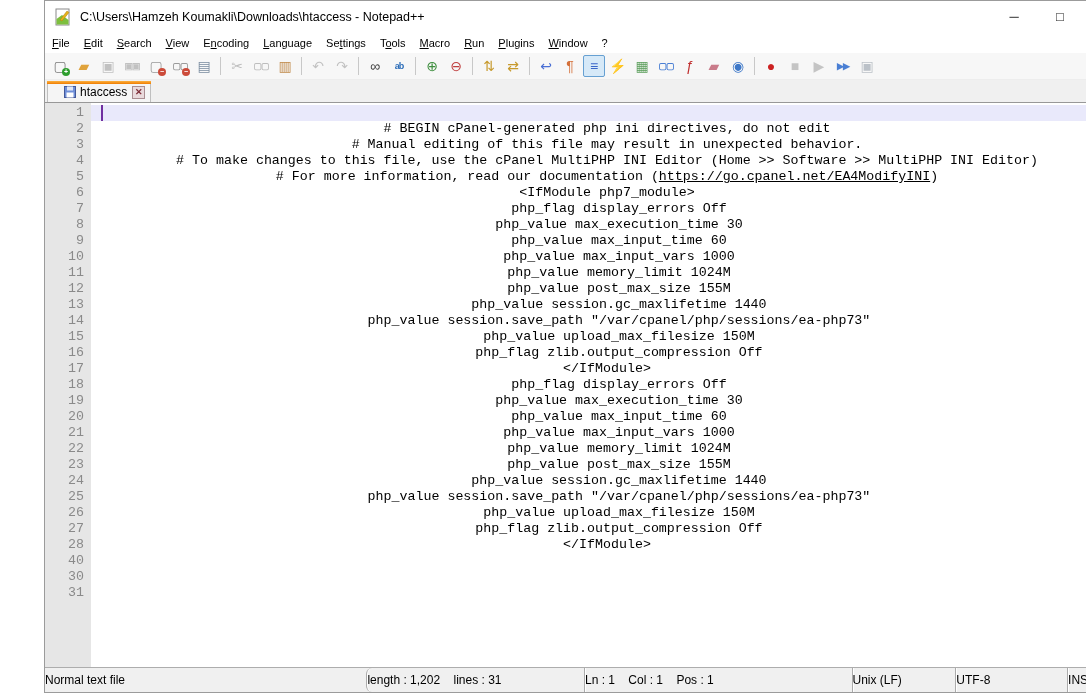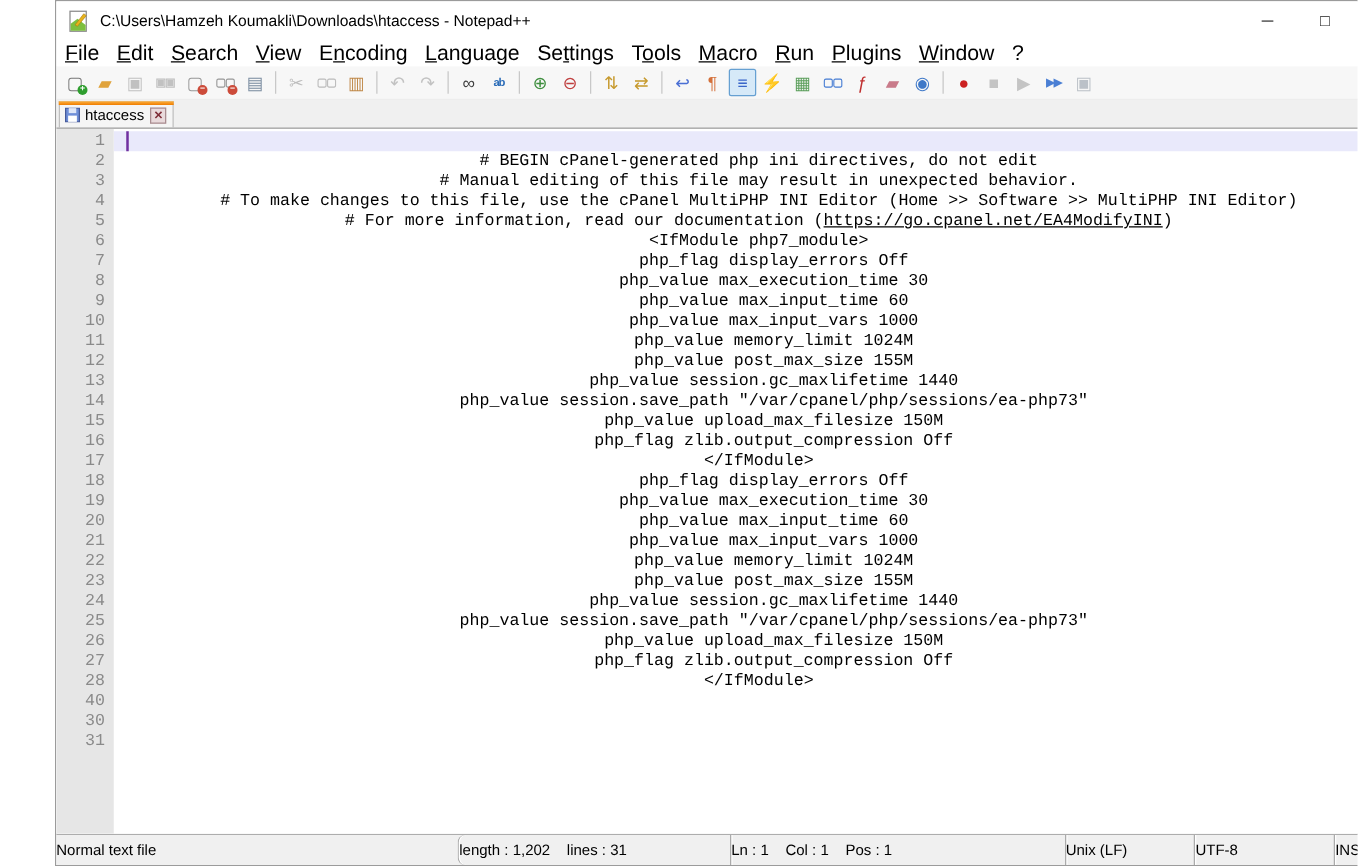--- a/index.html
+++ b/index.html
@@ -9,37 +9,37 @@
   
   .titlebar { height:31px; background:#fff; display:flex; align-items:center; flex:none; }
   .app-icon { width:18px; height:18px; margin:0 8px 0 9px; flex:none; }
   .title-text { font-size:12.5px; color:#000; white-space:pre; flex:1 1 auto; overflow:hidden; }
   .win-controls { display:flex; height:100%; flex:none; }
   .win-btn { width:46px; height:100%; display:flex; align-items:center; justify-content:center; font-size:13px; color:#1a1a1a; }
   .win-btn.close { font-size:17px; }
 
   
   .menubar { height:21px; background:#fff; display:flex; align-items:center; flex:none; position:relative; }
-  .menu-item { padding:2px 7px; font-size:17px; color:#000; white-space:pre; }
+  .menu-item { padding:2px 7px; font-size:11px; color:#000; white-space:pre; }
   .menu-item u { text-decoration:underline; }
   .menubar-close { position:absolute; right:6px; top:1px; color:#2f4fb8; font-weight:bold; font-size:13px; padding:1px 4px; }
 
   
   .toolbar { height:27px; background:#f7f7f7; display:flex; align-items:center; padding-left:3px; flex:none; border-bottom:1px solid #ededed; }
   .tb-btn { position:relative; width:22px; height:22px; margin:0 1px; display:flex; align-items:center; justify-content:center; border-radius:2px; }
   .tb-btn .glyph { font-size:14px; line-height:14px; }
   .tb-btn .glyph.small { font-size:9px; letter-spacing:-1px; font-weight:bold; }
   .tb-btn.disabled { opacity:.66; }
   .tb-btn.active { background:#d6e9f8; border:1px solid #66a0d2; }
   .tb-btn .badge { position:absolute; right:1px; bottom:1px; width:8px; height:8px; border-radius:50%; font-size:7px; line-height:8px; color:#fff; text-align:center; font-weight:bold; }
   .tb-sep { width:1px; height:18px; background:#c8c8c8; margin:0 4px; }
 
   
   .tabbar { height:22px; background:#f0f0f0; display:flex; align-items:flex-end; padding-left:2px; flex:none; }
-  .tab { position:relative; height:21px; background:#f5f5f5; border:1px solid #bfbfbf; border-bottom:none; display:flex; align-items:center; padding:0 5px 0 4px;justify-content:flex-end; }
+  .tab { position:relative; height:21px; background:#f5f5f5; border:1px solid #bfbfbf; border-bottom:none; display:flex; align-items:center; padding:0 5px 0 16px;justify-content:flex-end; }
   .tab::before { content:""; position:absolute; left:-1px; right:-1px; top:-1px; height:3px; background:linear-gradient(#fbb040,#f07d00); }
   .tab-label { font-size:12px; color:#000; margin:0 5px 0 4px; }
   .tab-close { width:13px; height:13px; border:1px solid #a98d91; background:#e9dadc; color:#7d2b36; font-size:9px; line-height:11px; text-align:center; font-weight:bold; }
 
   
   .editor { flex:1 1 auto; display:flex; background:#fff; border-top:1px solid #989898; overflow:hidden; position:relative; }
   .gutter { width:46px; flex:none; background:#e6e6e6; color:#8a8a8a; font:13.3px "Liberation Mono", monospace; line-height:16px; text-align:right; padding:2px 7px 0 0; }
   .gutter .num { height:16px; }
   .code-area { flex:1 1 auto; font:13.3px "Liberation Mono", monospace; line-height:16px; color:#000; padding-top:2px; overflow:hidden; }
   .code-line { height:16px; white-space:pre; padding-left:11px; position:relative;text-align:center; }

